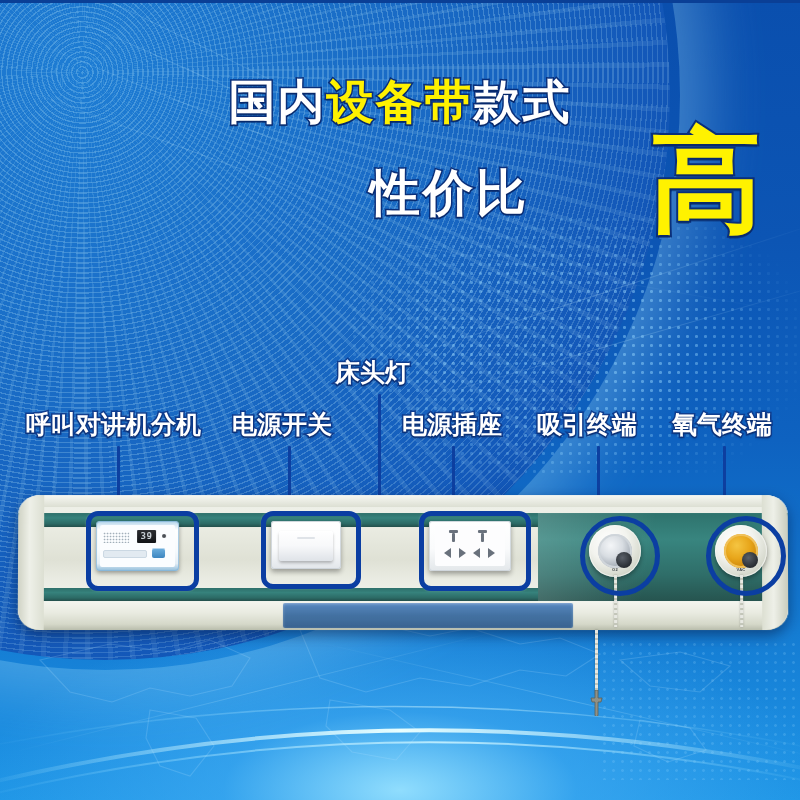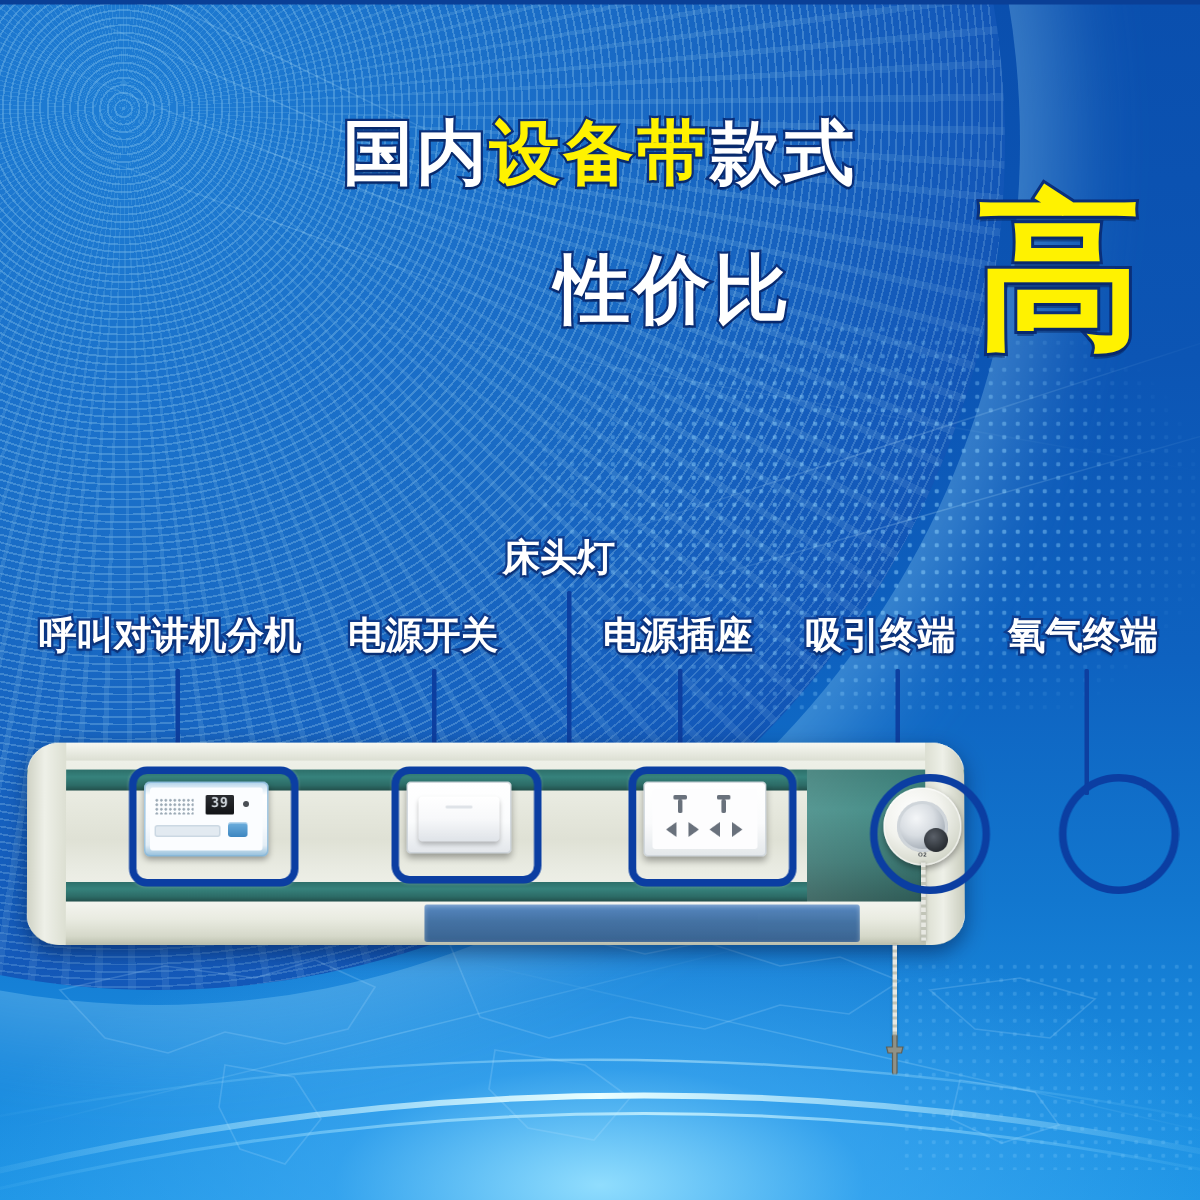--- a/index.html
+++ b/index.html
@@ -98,21 +98,21 @@
     position:absolute;font-weight:bold;color:#ffffff;white-space:nowrap;
     -webkit-text-stroke:3px #0f3d8f;paint-order:stroke fill;
     text-shadow:0 2px 2px rgba(4,30,80,.5);
     font-size:25px;line-height:1;
   }
   .leader{position:absolute;background:#0d3fa0;width:3px;border-radius:1px;}
 
   
   .panel-wrap{position:absolute;left:18px;top:495px;width:770px;height:145px;}
   .panel{
-    position:absolute;left:0;top:0;width:625px;height:135px;
+    position:absolute;left:0;top:0;width:770px;height:135px;
     border-radius:22px/20px;
     background:linear-gradient(180deg,#dfe0d6 0%,#eef0e8 8%,#e9ebe1 26%,#dfe1d5 48%,#e9ebe2 62%,#f2f3ec 78%,#dcdfd2 94%,#c3c7b8 100%);
     box-shadow:0 5px 14px rgba(3,25,70,.55), inset 0 2px 2px rgba(255,255,255,.7), inset 0 -3px 6px rgba(120,125,105,.35);
     overflow:hidden;
     transform:perspective(900px) rotateX(.6deg);
   }
   .panel-topedge{
     position:absolute;left:0;top:0;width:100%;height:12px;
     background:linear-gradient(180deg,#f7f8f2,#dcdfd3);
   }

